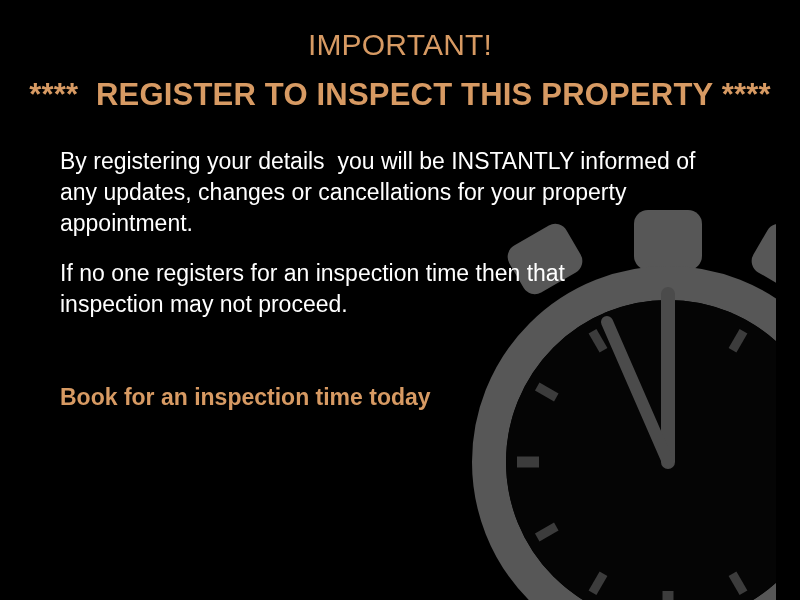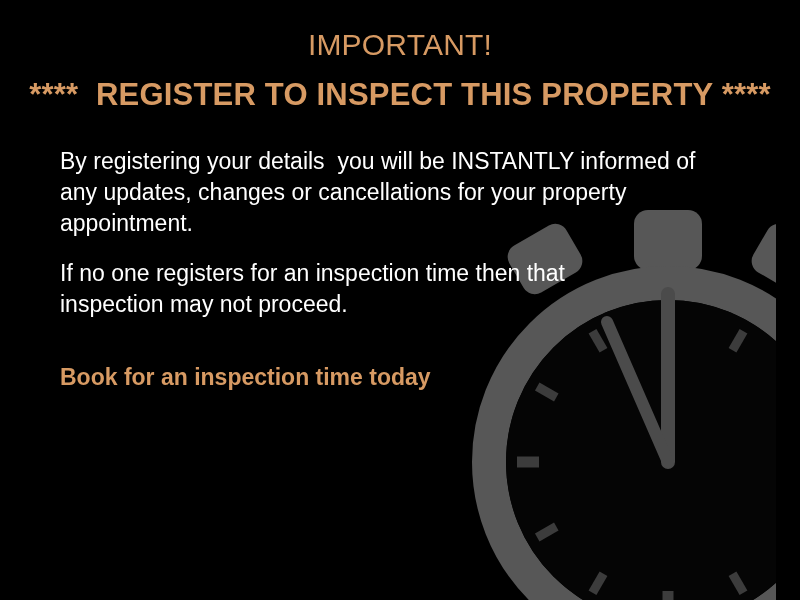--- a/index.html
+++ b/index.html
@@ -85,20 +85,21 @@
     line-height: 31px;
     color: #ffffff;
     font-weight: normal;
     white-space: pre;
   }
   .cta-accent {
     font-size: 23px;
     line-height: 31px;
     font-weight: bold;
     white-space: pre;
+    margin-top: 20px;
   }
 </style>
 </head>
 <body>
 
 <div id="slide" style="background: rgb(0, 0, 0);">
 
   <svg id="clock-graphic" viewBox="0 0 800 600" aria-hidden="true">
     <g>
 

